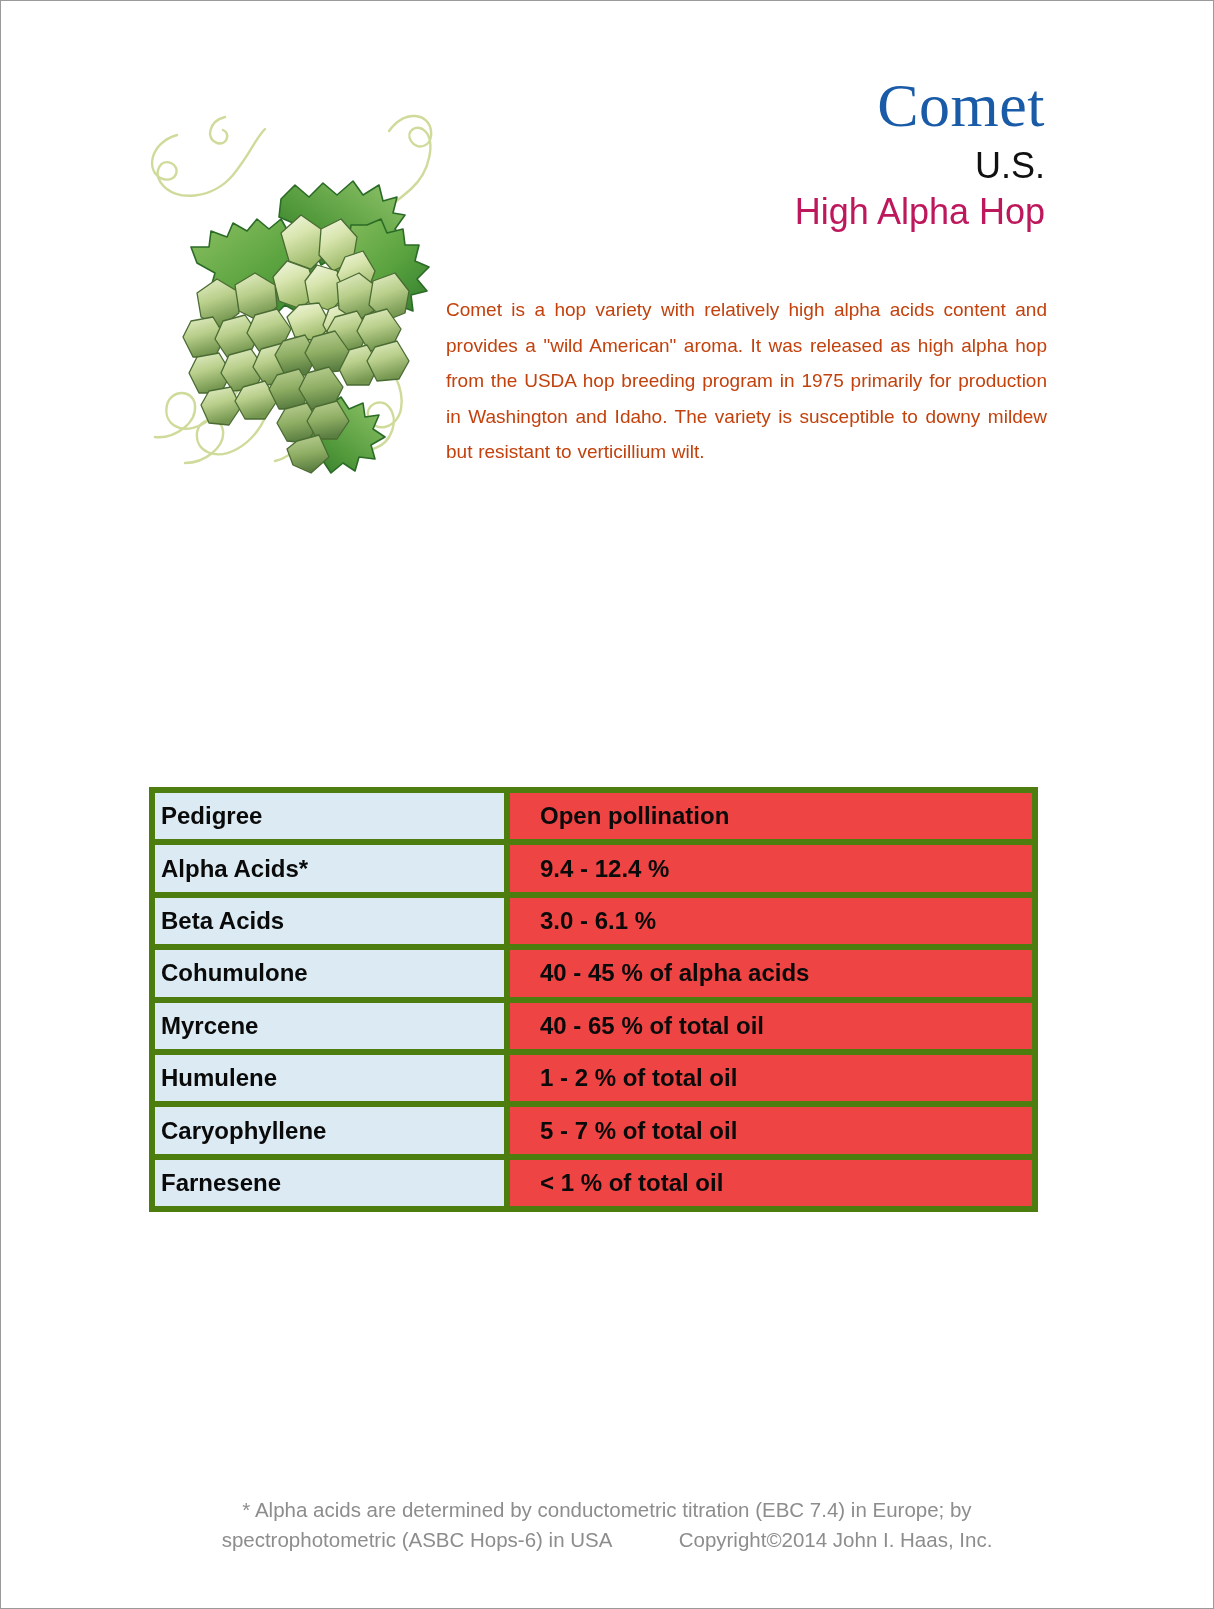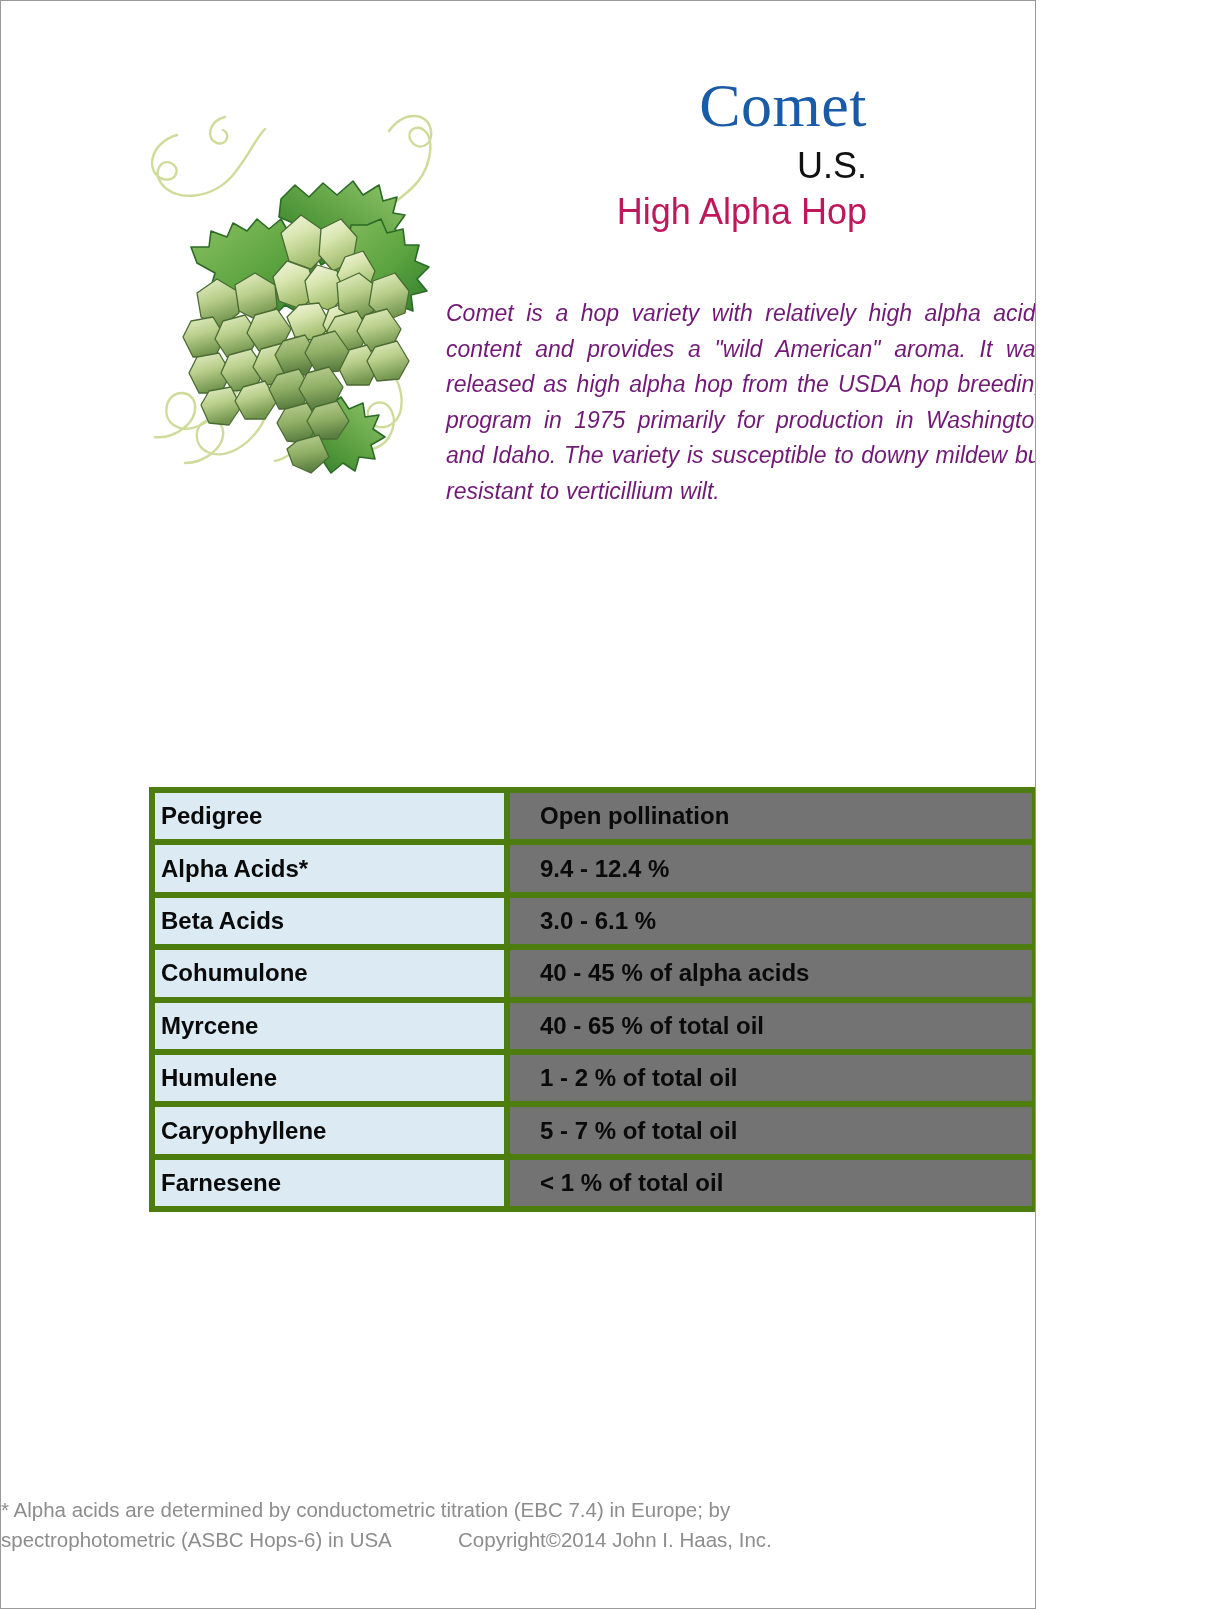--- a/index.html
+++ b/index.html
@@ -5,21 +5,21 @@
   html, body {
     margin: 0;
     padding: 0;
     background: #ffffff;
   }
   body {
     font-family: "Liberation Sans", sans-serif;
   }
   .page {
     position: relative;
-    width: 1036px;
+    width: 1214px;
     height: 1609px;
     background: #ffffff;
     box-sizing: border-box;
     border: 1px solid #9a9a9a;
     overflow: hidden;
   }
 
   
   .title-block {
     position: absolute;
@@ -50,27 +50,26 @@
     line-height: 46px;
     color: #be185d;
   }
 
   
   .description {
     position: absolute;
     left: 445px;
     top: 272px;
     width: 601px;
-    font-size: 23px;
+    font-size: 19px;
     line-height: 35.6px;
-    color: #701a75;
+    color: #c2410c;
     text-align: justify;
     text-justify: inter-word;
     word-spacing: 0.5px;
-    font-style: italic;
   }
 
   
   .hop-art {
     position: absolute;
     left: 104px;
     top: 86px;
     width: 340px;
     height: 440px;
   }
@@ -98,30 +97,31 @@
     text-align: left;
     vertical-align: middle;
     padding: 0 6px;
     box-sizing: border-box;
   }
   .spec-table td.label-cell {
     width: 355px;
     background: #dcebf3;
   }
   .spec-table td.value-cell {
-    background: #737373;
+    background: #ef4444;
     padding-left: 30px;
   }
 
   
   .footer {
     position: absolute;
     left: 0;
     right: 0;
     top: 1494px;
+    text-align: center;
     font-size: 20.5px;
     line-height: 30px;
     color: #8d8d8d;
   }
   .footer-line { white-space: nowrap; }
   .footer-gap { display: inline-block; width: 56px; }
 </style>
 </head>
 <body>
 

